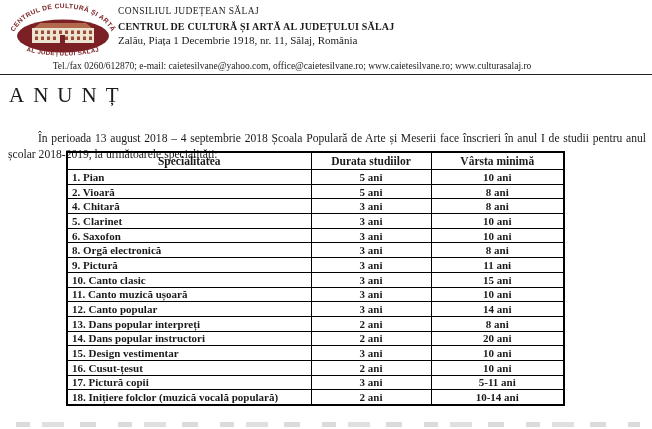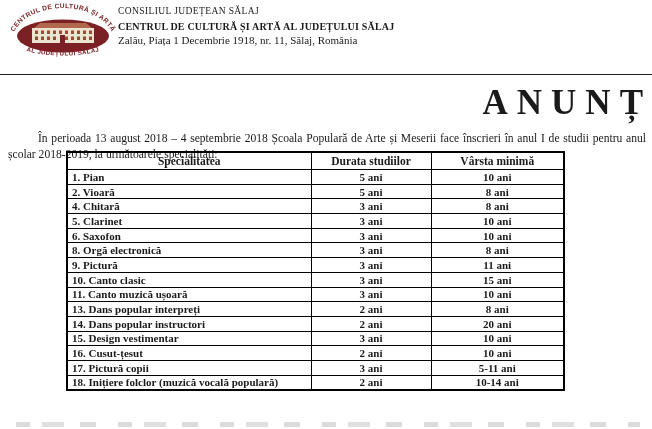--- a/index.html
+++ b/index.html
@@ -16,22 +16,22 @@
   
   .org-block { position:absolute; left:118px; top:6px; width:518px; }
   .org-council { font-size:9.5px; letter-spacing:0.4px; }
   .org-institution { font-size:10px; font-weight:600; margin-top:5px; letter-spacing:0.2px; }
   .org-address { font-size:11px; margin-top:2px; }
   .contact-line { position:absolute; top:61px; left:0; width:584px; text-align:center; font-size:9.5px; white-space:nowrap; }
   .rule { position:absolute; top:74px; left:0; width:652px; height:0; border-top:1.6px solid #222; }
 
   
   .doc-title {
-    position:absolute; top:83px; left:0; width:100%; text-align:right;
-    font-size:35px; font-weight:bold; letter-spacing:9px; text-indent:9px;
+    position:absolute; top:83px; left:0; width:100%; text-align:left;
+    font-size:21px; font-weight:normal; letter-spacing:9px; text-indent:9px;
   }
   .intro {
     position:absolute; top:119px; left:8px; width:638px;
     font-size:11.6px; line-height:16px; text-align:justify; text-indent:30px;
   }
 
   
   table.spec {
     position:absolute; top:151px; left:66px; width:497px;
     border-collapse:collapse; table-layout:fixed; border:2px solid #000;
@@ -97,20 +97,21 @@
         <textPath href="#arcBot" startOffset="50%">AL JUDEȚULUI SĂLAJ</textPath>
       </text>
     </svg>
   </div>
 
   <div class="org-block">
     <div class="org-council">CONSILIUL JUDEȚEAN SĂLAJ</div>
     <div class="org-institution">CENTRUL DE CULTURĂ ȘI ARTĂ AL JUDEȚULUI SĂLAJ</div>
     <div class="org-address">Zalău, Piața 1 Decembrie 1918, nr. 11, Sălaj, România</div>
   </div>
+  <div class="contact-line">Tel./fax 0260/612870; e-mail: caietesilvane@yahoo.com, office@caietesilvane.ro; www.caietesilvane.ro; www.culturasalaj.ro</div>
   <div class="rule"></div>
 
   <div class="doc-title">ANUNȚ</div>
   <p class="intro">În perioada 13 august 2018 – 4 septembrie 2018 Școala Populară de Arte și Meserii face înscrieri în anul I de studii pentru anul școlar 2018-2019, la următoarele specialități:</p>
 
   <table class="spec">
     <colgroup>
       <col style="width:244px">
         <col style="width:120px">
         <col style="width:133px">
@@ -162,20 +163,25 @@
           <td class="cell-specialty">10. Canto clasic</td>
           <td class="cell-duration">3 ani</td>
           <td class="cell-age">15 ani</td>
         </tr>
       <tr>
           <td class="cell-specialty">11. Canto muzică ușoară</td>
           <td class="cell-duration">3 ani</td>
           <td class="cell-age">10 ani</td>
         </tr>
       <tr>
+          <td class="cell-specialty">12. Canto popular</td>
+          <td class="cell-duration">3 ani</td>
+          <td class="cell-age">14 ani</td>
+        </tr>
+      <tr>
           <td class="cell-specialty">13. Dans popular interpreți</td>
           <td class="cell-duration">2 ani</td>
           <td class="cell-age">8 ani</td>
         </tr>
       <tr>
           <td class="cell-specialty">14. Dans popular instructori</td>
           <td class="cell-duration">2 ani</td>
           <td class="cell-age">20 ani</td>
         </tr>
       <tr>

